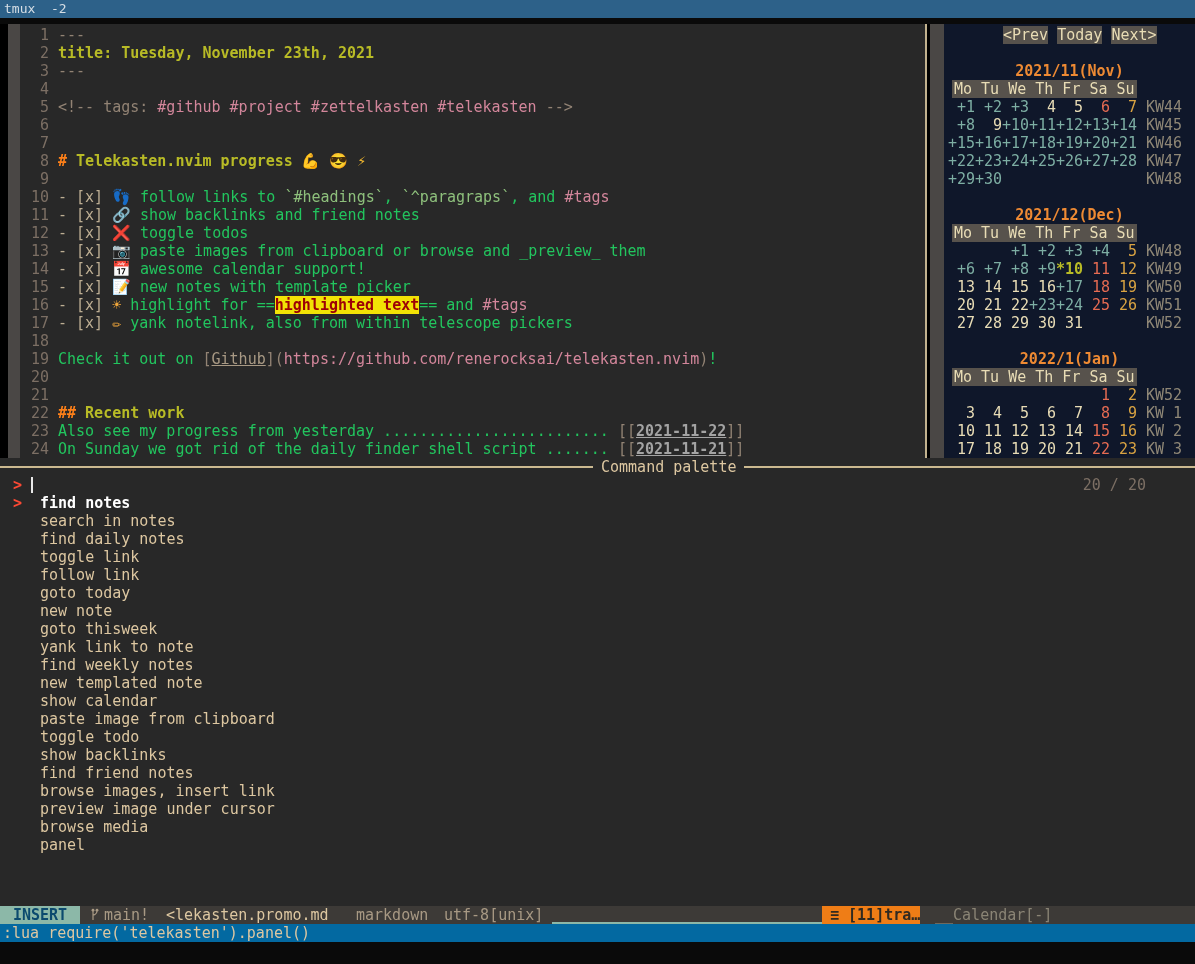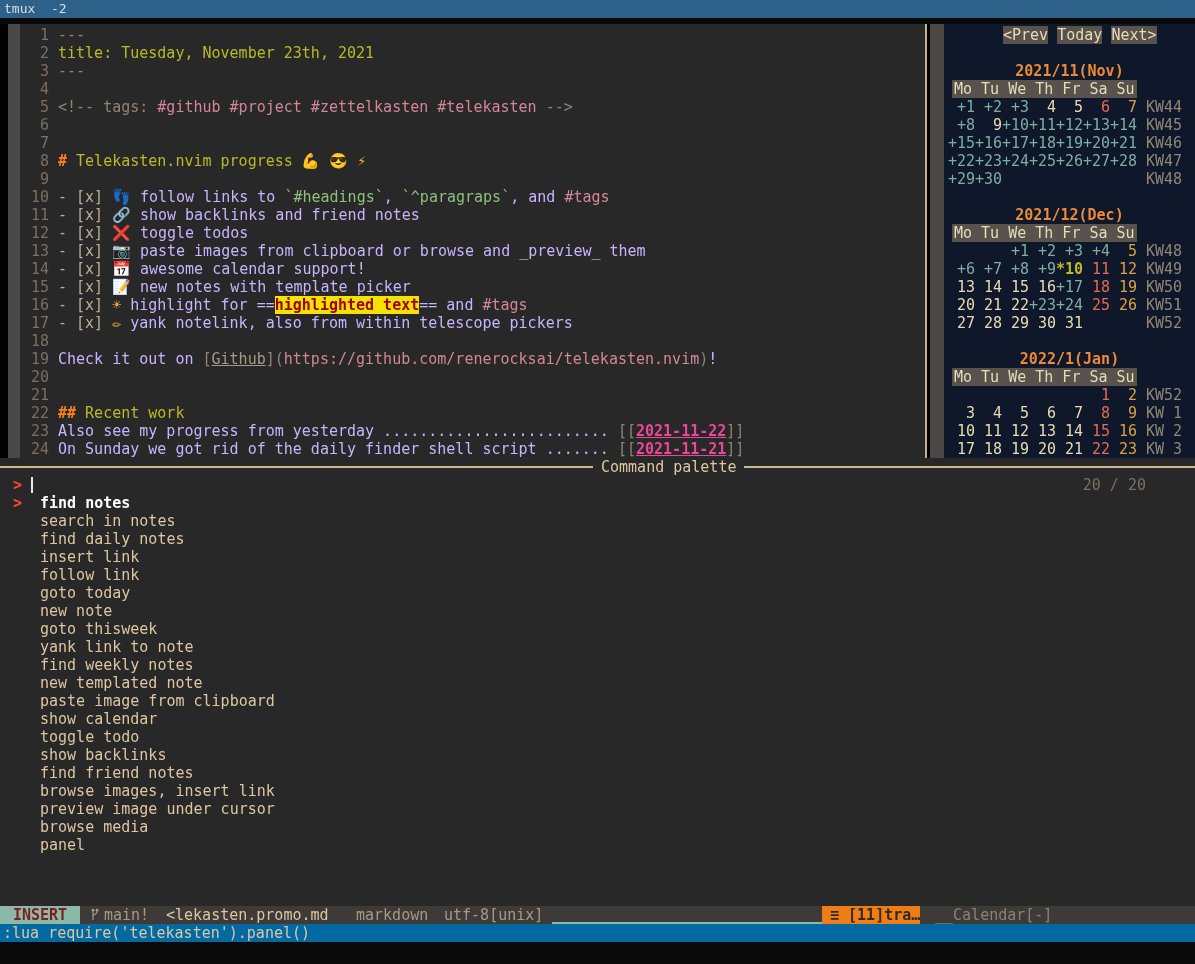--- a/index.html
+++ b/index.html
@@ -23,27 +23,27 @@
   .vsep { position:absolute; left:925px; top:0; width:2px; height:434px; background:#c2b28f; }
   .calpane { position:absolute; left:944px; top:0; width:251px; height:434px; background:#0f172a; overflow:hidden; }
 
   .eline { position:relative; height:18px; white-space:pre; }
   .eline .lnum { display:inline-block; width:27px; margin-left:2px; text-align:right; color:#7c6f64; }
   .eline .etext { position:absolute; left:38px; top:0; white-space:pre; }
 
   
   .c-gray { color:#928374; }
   .c-grayu { color:#a89984; text-decoration:underline; }
-  .c-cream { color:#c4b5fd; }
+  .c-cream { color:#22c55e; }
   .c-dim { color:#bdae93; }
-  .c-yg { color:#b8bb26; font-weight:normal; }
+  .c-yg { color:#b8bb26; font-weight:bold; }
   .c-orangeb { color:#fe8019; font-weight:bold; }
   .c-pink { color:#d3869b; }
   .c-green { color:#8ec07c; }
-  .c-wikilink { color:#ec4899; font-weight:bold; text-decoration:underline; }
+  .c-wikilink { color:#a3a3a3; font-weight:bold; text-decoration:underline; }
   .c-hl { background:#f2e205; color:#9d0006; font-weight:bold; }
   .c-eblu { color:#7ab0df; }
   .c-ered { color:#e5534b; }
   .c-eorg { color:#f0a63a; }
   .c-eyel { color:#fabd2f; }
   .c-egry { color:#b0a080; }
 
   
   .cal-nav { position:absolute; left:59px; top:2px; height:18px; white-space:pre; }
   .cal-btn { display:inline-block; background:#57524c; color:#e8dcb5; padding:0 0; }
@@ -68,21 +68,21 @@
   .pal-caret { position:absolute; left:13px; color:#fb4934; font-weight:bold; }
   .pal-cursor { position:absolute; left:31px; top:1px; width:2px; height:16px; background:#e8e8e8; }
   .pal-counter { position:absolute; right:49px; top:0; color:#7c6f64; }
   .pal-item { position:relative; height:18px; }
   .pal-item .sel-caret { position:absolute; left:13px; color:#fb4934; font-weight:bold; }
   .pal-item .label { position:absolute; left:40px; white-space:pre; color:#ddc7a1; }
   .pal-item.selected .label { color:#ffffff; font-weight:bold; }
 
   
   .statusbar { position:absolute; left:0; top:906px; width:1195px; height:18px; background:#3d3a37; }
-  .sb-mode { position:absolute; left:0; top:0; width:80px; height:18px; background:#8cb8a8; color:#7f1d1d;
+  .sb-mode { position:absolute; left:0; top:0; width:80px; height:18px; background:#8cb8a8; color:#0c4a6e;
     font-weight:bold; text-align:center; }
   .sb-item { position:absolute; top:0; white-space:pre; }
   .sb-gray { color:#a89984; }
   .sb-file { color:#ddc7a1; }
   .sb-words { position:absolute; left:552px; top:16px; width:323px; height:18px; background:#8cb8a8;
     color:#1d2420; font-weight:bold; padding-left:12px; white-space:pre; }
   .sb-tab { position:absolute; left:822px; top:0; width:98px; height:18px; background:#ef7d16;
     color:#312a21; font-weight:bold; padding-left:8px; white-space:pre; }
   .sb-cal { left:935px; color:#8a8475; }
   .branch-icon { position:absolute; left:90px; top:2px; }
@@ -177,21 +177,21 @@
           <span class="sel-caret">&gt;</span>
           <span class="label">find notes</span>
         </div>
         <div class="pal-item">
           <span class="label">search in notes</span>
         </div>
         <div class="pal-item">
           <span class="label">find daily notes</span>
         </div>
         <div class="pal-item">
-          <span class="label">insert link</span>
+          <span class="label">toggle link</span>
         </div>
         <div class="pal-item">
           <span class="label">follow link</span>
         </div>
         <div class="pal-item">
           <span class="label">goto today</span>
         </div>
         <div class="pal-item">
           <span class="label">new note</span>
         </div>
@@ -201,24 +201,24 @@
         <div class="pal-item">
           <span class="label">yank link to note</span>
         </div>
         <div class="pal-item">
           <span class="label">find weekly notes</span>
         </div>
         <div class="pal-item">
           <span class="label">new templated note</span>
         </div>
         <div class="pal-item">
+          <span class="label">show calendar</span>
+        </div>
+        <div class="pal-item">
           <span class="label">paste image from clipboard</span>
-        </div>
-        <div class="pal-item">
-          <span class="label">show calendar</span>
         </div>
         <div class="pal-item">
           <span class="label">toggle todo</span>
         </div>
         <div class="pal-item">
           <span class="label">show backlinks</span>
         </div>
         <div class="pal-item">
           <span class="label">find friend notes</span>
         </div>

